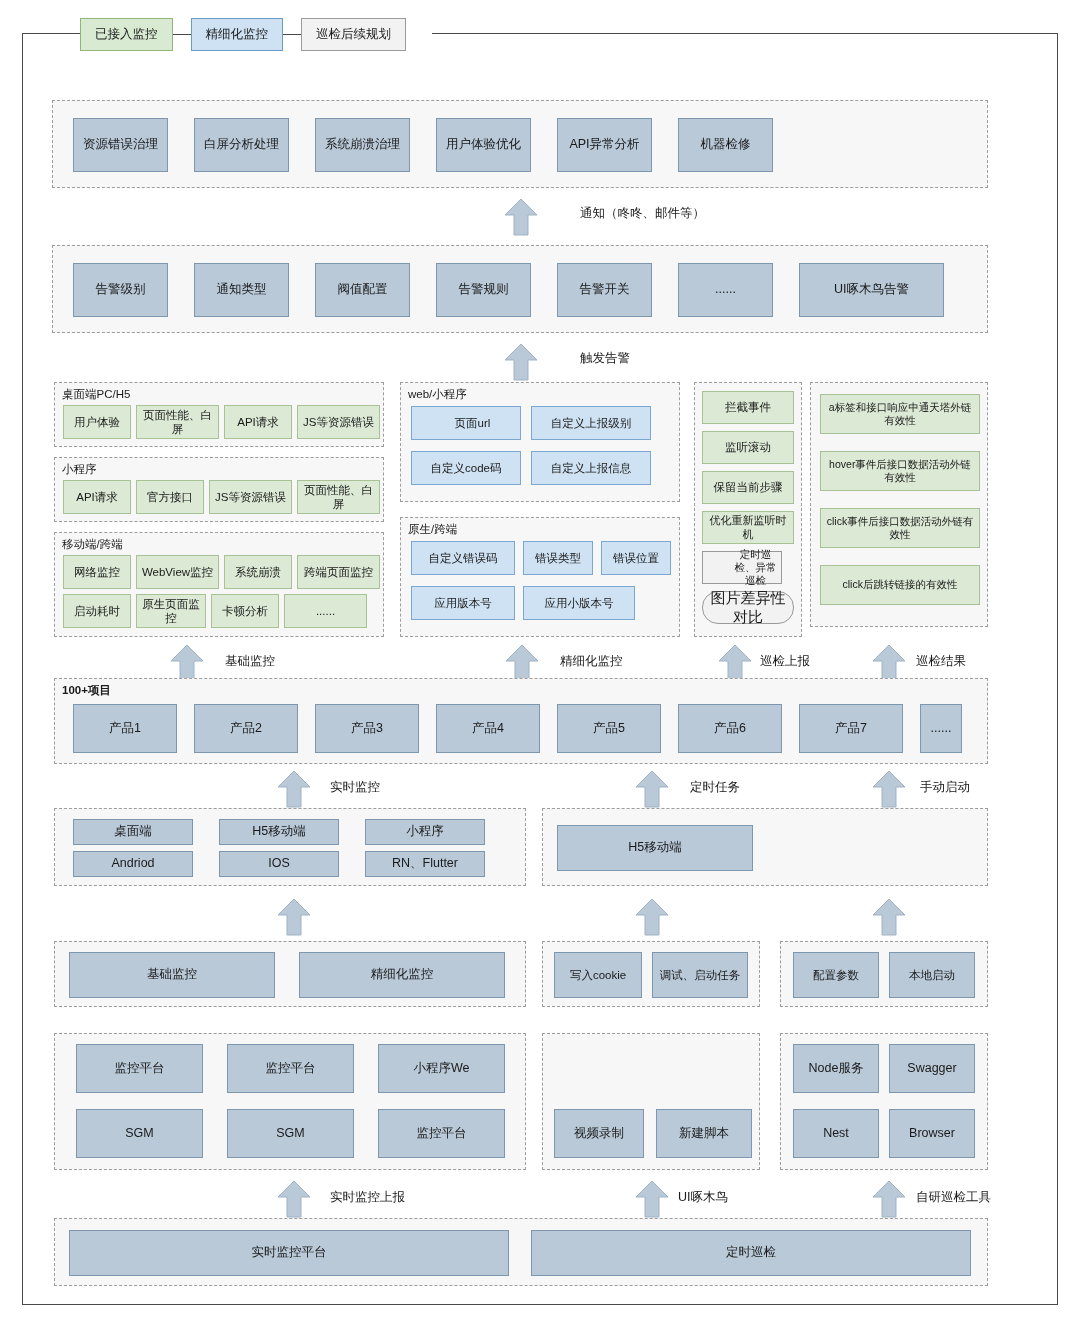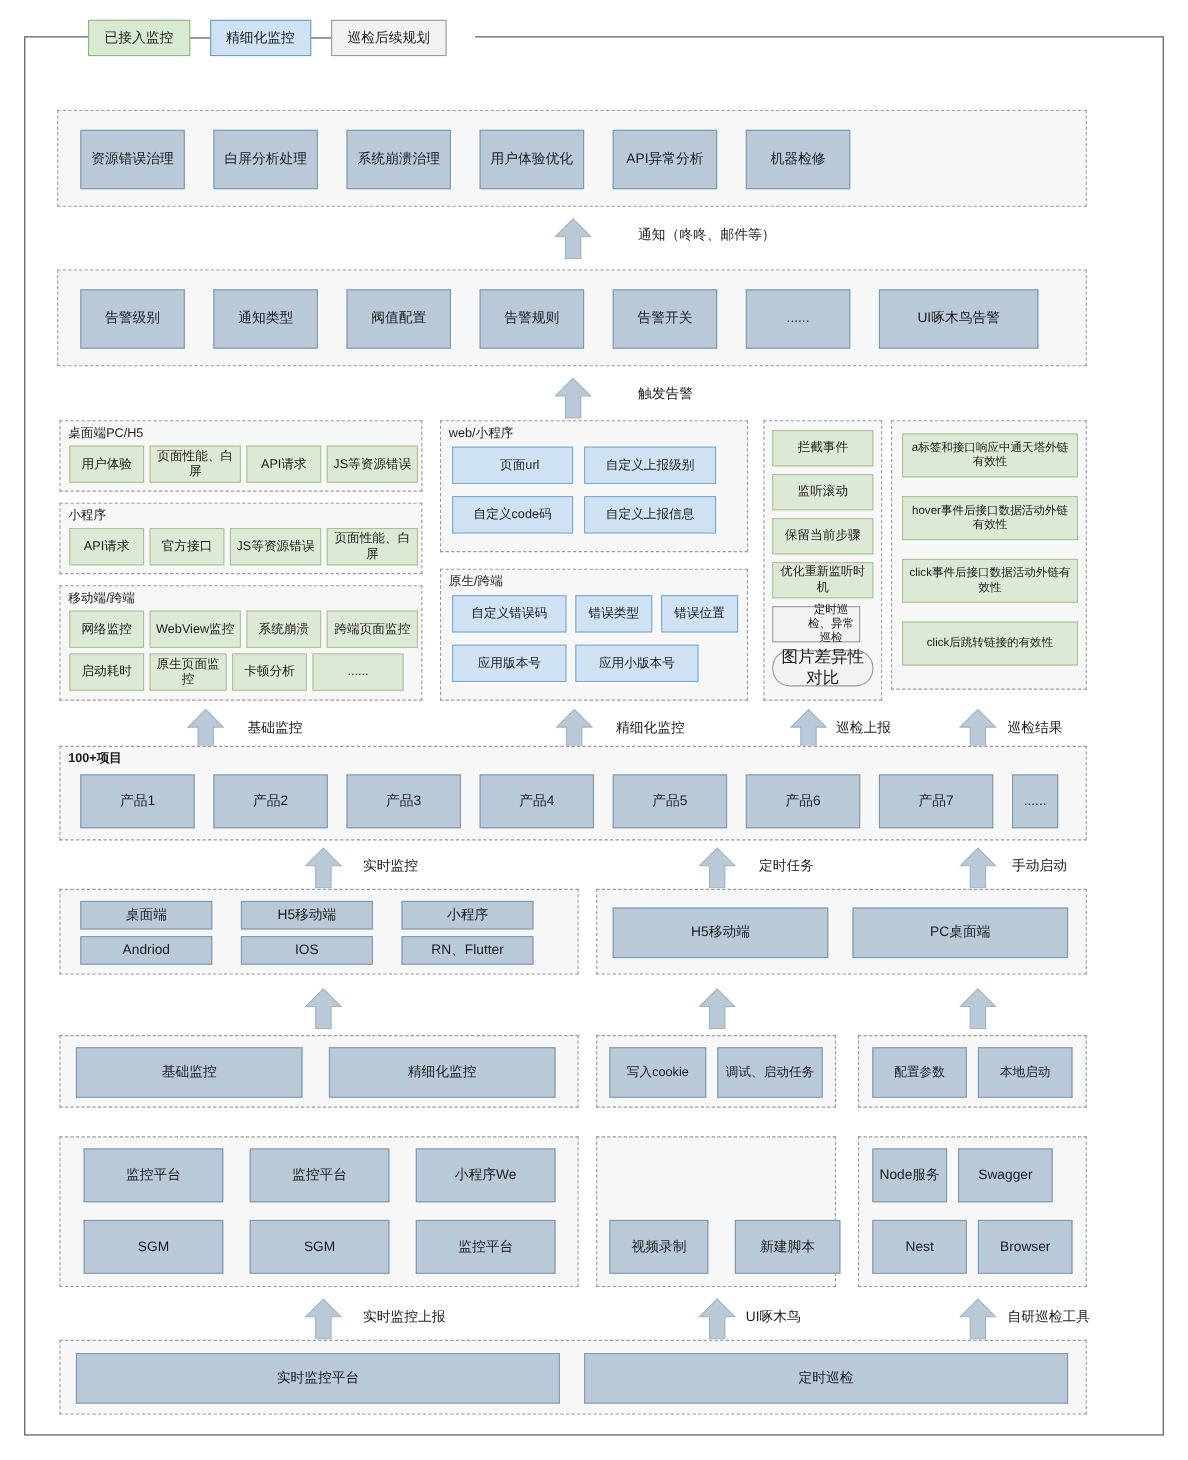--- a/index.html
+++ b/index.html
@@ -292,21 +292,20 @@
   <div class="row" style="left:18px; top:42px; gap:26px;">
     <div class="node n-blue" style="width:120px;height:26px;">Andriod</div>
     <div class="node n-blue" style="width:120px;height:26px;">IOS</div>
     <div class="node n-blue" style="width:120px;height:26px;">RN、Flutter</div>
   </div>
 </div>
 
 <div class="group" style="left:542px; top:808px; width:446px; height:78px;">
   <div class="row" style="left:14px; top:16px; gap:22px;">
     <div class="node n-blue" style="width:196px;height:46px;">H5移动端</div>
-    <div class="node n-blue" style="width:196px;height:46px;">PC桌面端</div>
   </div>
 </div>
 
 <div class="arrow" style="left:277px; top:898px;">
   <svg width="34" height="38" viewBox="0 0 34 38">
       <polygon points="17,1 33,17 24,17 24,37 10,37 10,17 1,17" fill="#b9c9d8" stroke="#9fb3c4" stroke-width="1"></polygon>
     </svg>
 </div>
 <div class="arrow" style="left:635px; top:898px;">
   <svg width="34" height="38" viewBox="0 0 34 38">
@@ -349,27 +348,27 @@
   <div class="row" style="left:21px; top:75px; gap:24px;">
     <div class="node n-blue" style="width:127px;height:49px;">SGM</div>
     <div class="node n-blue" style="width:127px;height:49px;">SGM</div>
     <div class="node n-blue" style="width:127px;height:49px;">监控平台</div>
   </div>
 </div>
 
 <div class="group" style="left:542px; top:1033px; width:218px; height:137px;">
   <div class="row" style="left:11px; top:75px; gap:12px;">
     <div class="node n-blue" style="width:90px;height:49px;">视频录制</div>
-    <div class="node n-blue" style="width:96px;height:49px;margin-left:12px;">新建脚本</div>
+    <div class="node n-blue" style="width:96px;height:49px;">新建脚本</div>
   </div>
 </div>
 
 <div class="group" style="left:780px; top:1033px; width:208px; height:137px;">
   <div class="row" style="left:12px; top:10px; gap:10px;">
-    <div class="node n-blue" style="width:68px;height:49px;">Node服务</div>
+    <div class="node n-blue" style="width:86px;height:49px;">Node服务</div>
     <div class="node n-blue" style="width:86px;height:49px;">Swagger</div>
   </div>
   <div class="row" style="left:12px; top:75px; gap:10px;">
     <div class="node n-blue" style="width:86px;height:49px;">Nest</div>
     <div class="node n-blue" style="width:86px;height:49px;">Browser</div>
   </div>
 </div>
 
 <div class="arrow" style="left:277px; top:1180px;">
   <svg width="34" height="38" viewBox="0 0 34 38">

